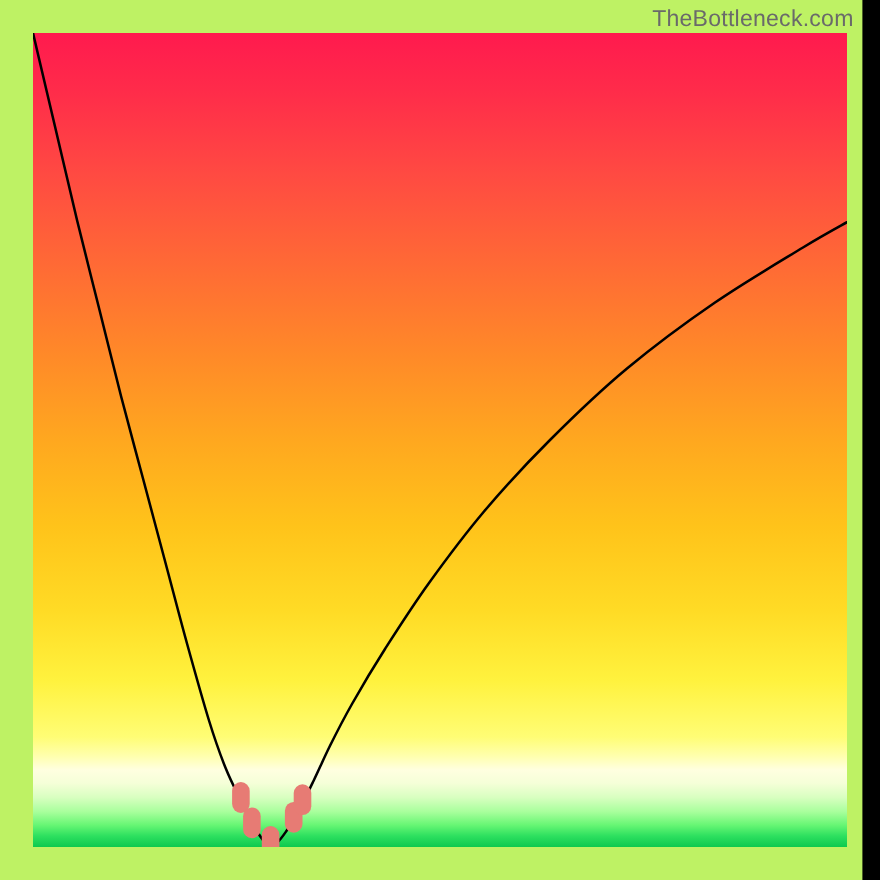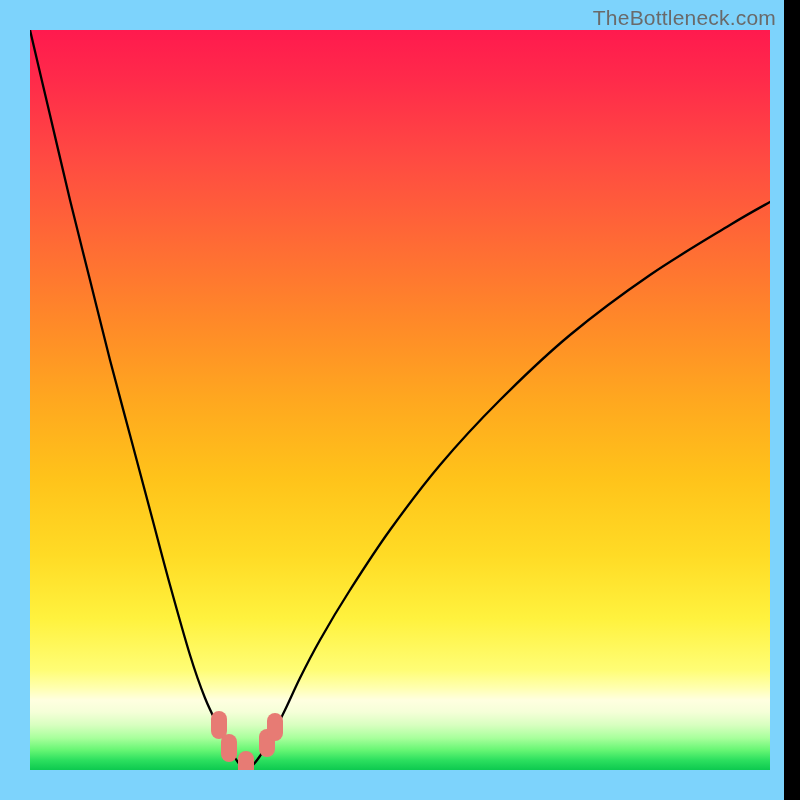--- a/index.html
+++ b/index.html
@@ -10,21 +10,21 @@
     background: #000;
     overflow: hidden;
     font-family: Arial, Helvetica, sans-serif;
   }
   .frame {
     position: absolute;
     left: 0;
     top: 0;
     width: 784px;
     height: 800px;
-    background: #7dd3fc;
+    background: #bef264;
   }
   .plot-area {
     position: absolute;
     left: 30px;
     top: 30px;
     width: 740px;
     height: 740px;
     overflow: hidden;
   }
 

